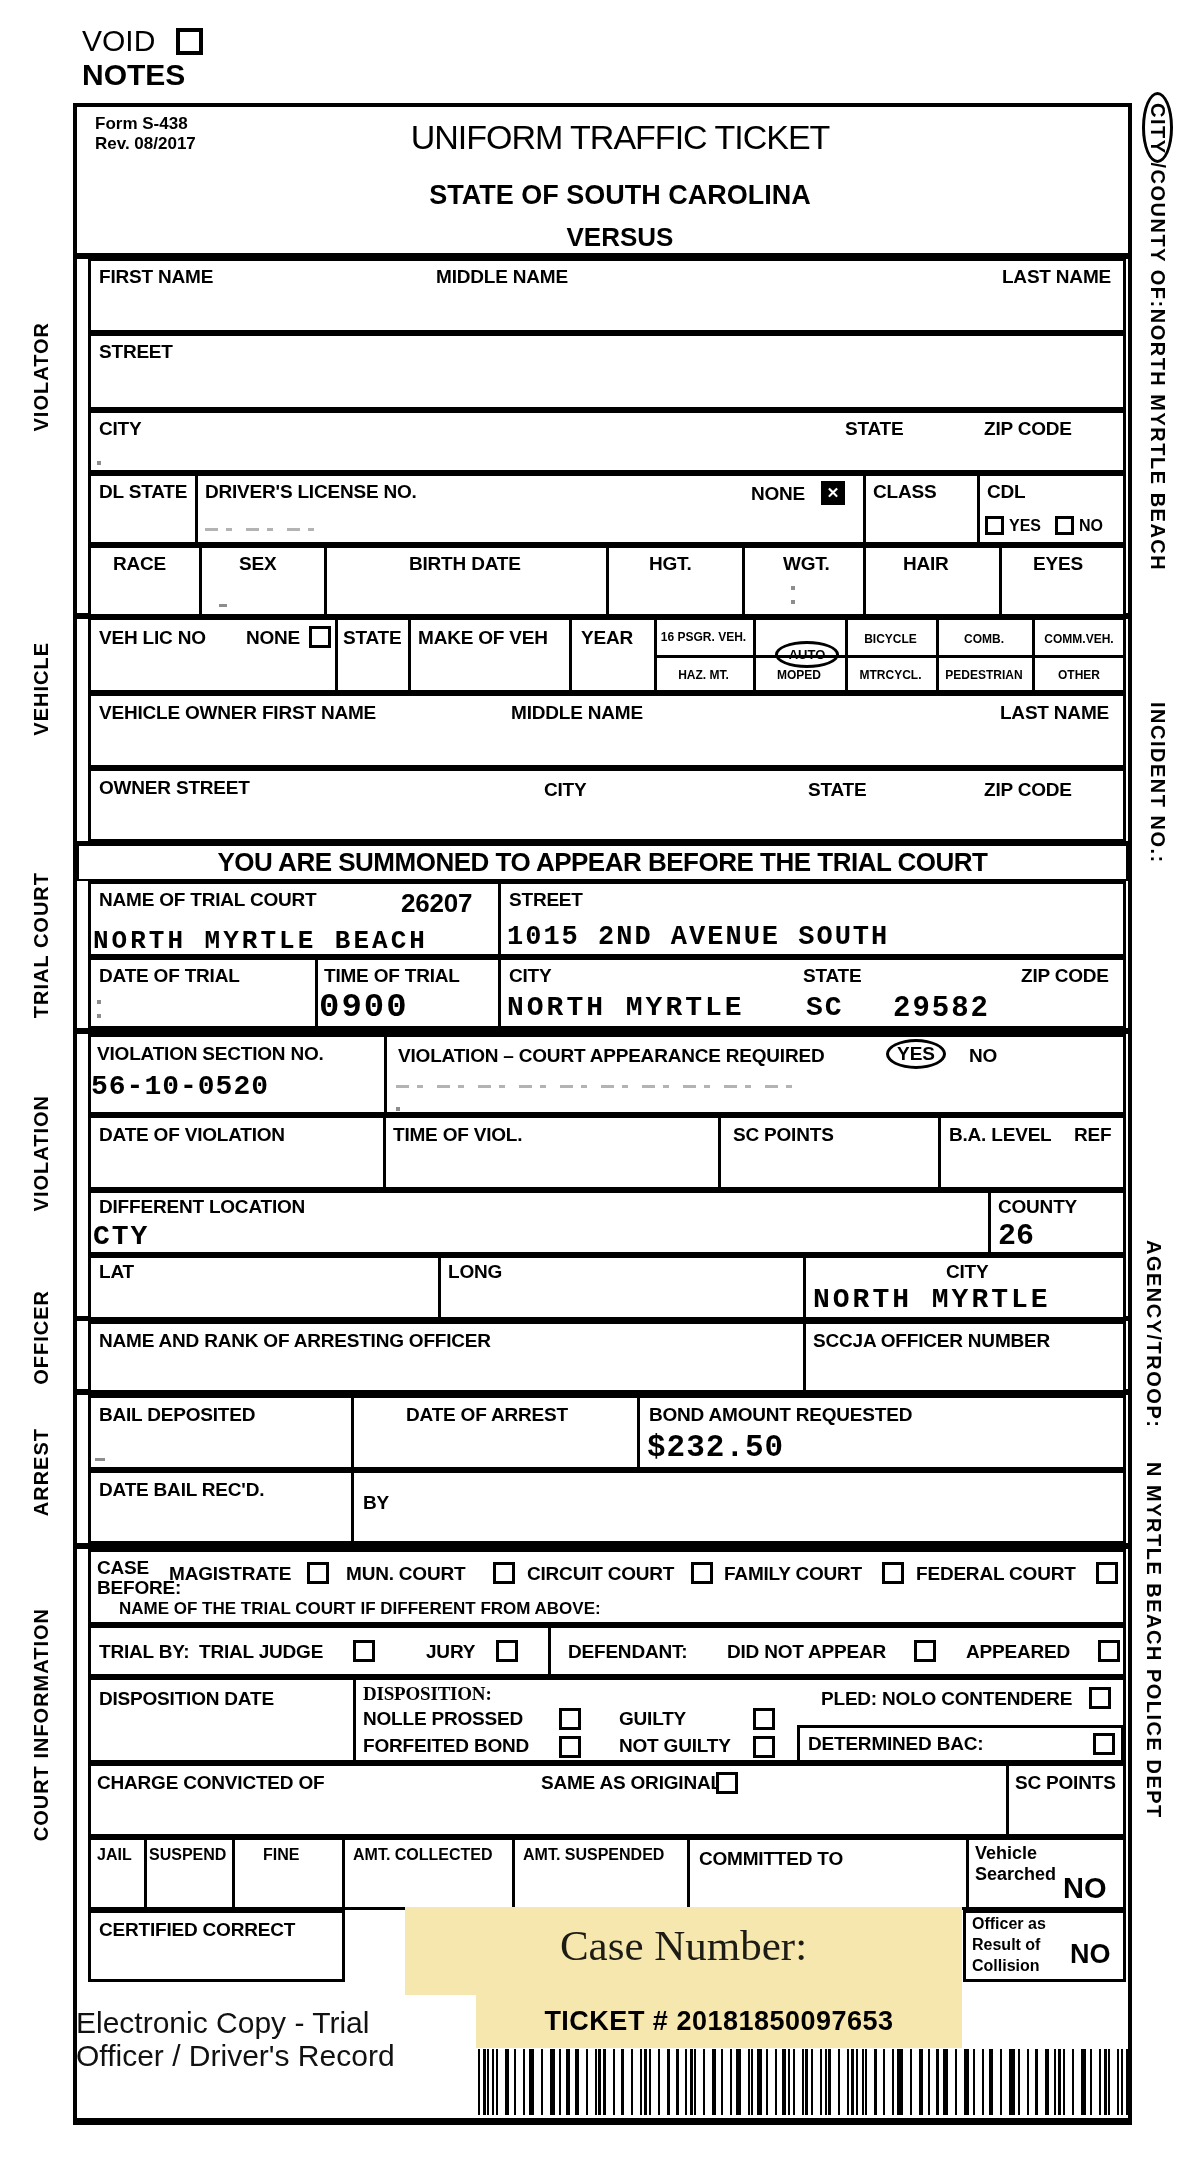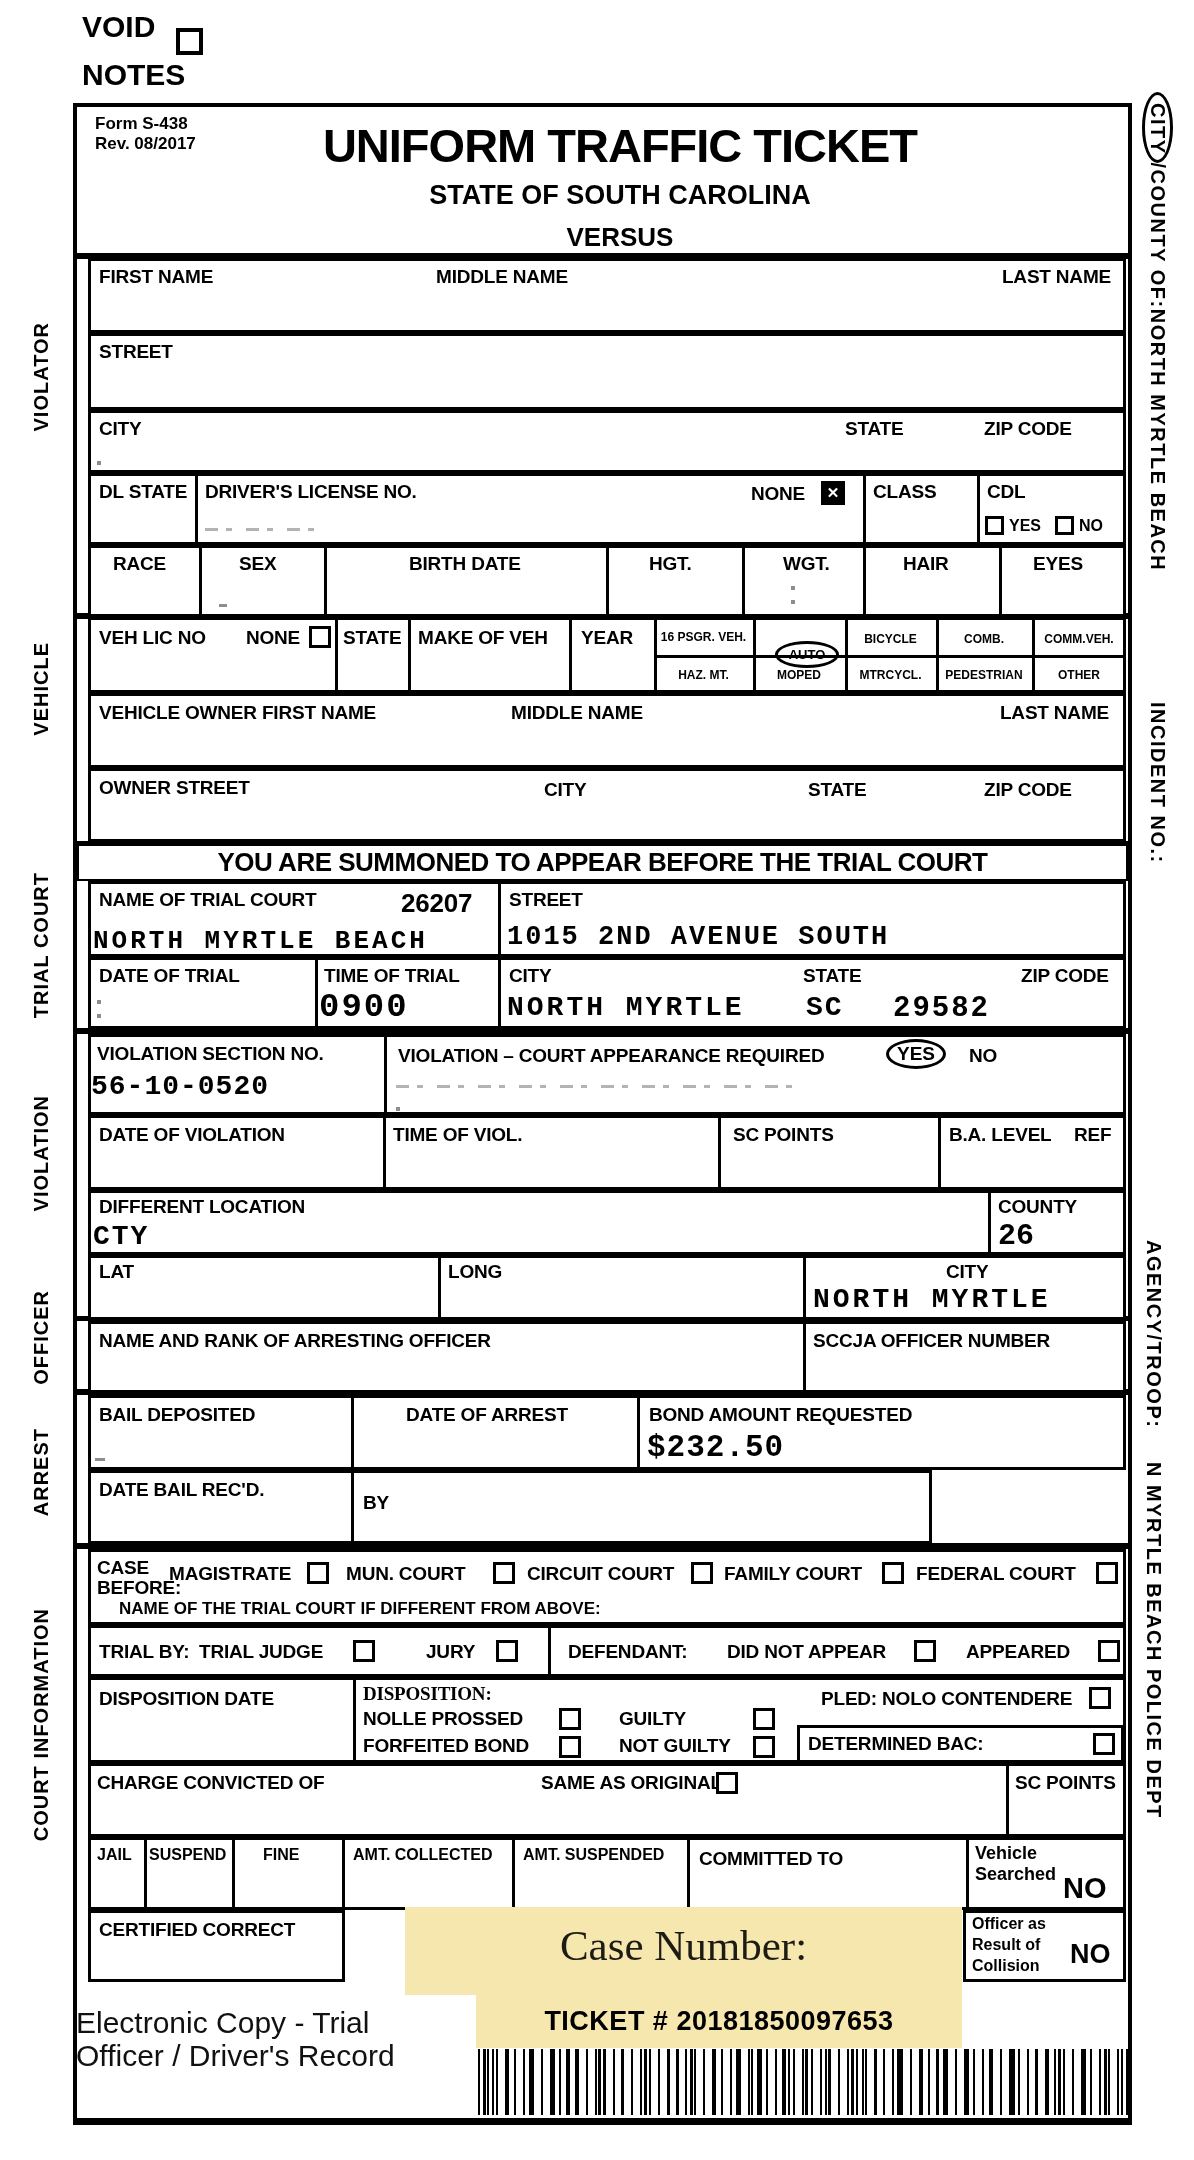--- a/index.html
+++ b/index.html
@@ -29,29 +29,29 @@
      repeating-linear-gradient(90deg,#000 0 2px,transparent 2px 9px),
      repeating-linear-gradient(90deg,transparent 0 5px,#000 5px 8px,transparent 8px 23px),
      repeating-linear-gradient(90deg,transparent 0 14px,#000 14px 16px,transparent 16px 37px);}
   .ctr{text-align:center;}
 </style>
 </head>
 <body>
 
 <div class="page">
 
-  <div class="a" style="left:82px;top:10px;font-size:30px;font-weight:700;">VOID</div>
+  <div class="a" style="left:82px;top:24px;font-size:30px;font-weight:400;">VOID</div>
   <div class="a" style="left:176px;top:28px;width:27px;height:27px;border:4px solid #000;box-sizing:border-box;"></div>
   <div class="a" style="left:82px;top:58px;font-size:30px;font-weight:600;">NOTES</div>
 
   <div class="a" style="left:73px;top:103px;width:1059px;height:2022px;border:4px solid #000;border-bottom:7px solid #000;box-sizing:border-box;"></div>
 
   <div class="a" style="left:95px;top:114px;font-size:17px;font-weight:700;">Form S-438</div>
   <div class="a" style="left:95px;top:134px;font-size:17px;font-weight:700;">Rev. 08/2017</div>
-  <div class="a ctr" style="left:180px;top:118px;width:880px;font-size:47px;font-weight:700;letter-spacing:-1px;">UNIFORM TRAFFIC TICKET</div>
+  <div class="a ctr" style="left:180px;top:118px;width:880px;font-size:34px;font-weight:400;letter-spacing:-1px;">UNIFORM TRAFFIC TICKET</div>
   <div class="a ctr" style="left:180px;top:180px;width:880px;font-size:27px;font-weight:600;">STATE OF SOUTH CAROLINA</div>
   <div class="a ctr" style="left:180px;top:222px;width:880px;font-size:26px;font-weight:600;">VERSUS</div>
 
   <div class="bar" style="left:73px;top:253px;width:1059px;height:6px;"></div>
   <div class="bar" style="left:73px;top:613px;width:1059px;height:6px;"></div>
   <div class="bar" style="left:73px;top:841px;width:1059px;height:6px;"></div>
   <div class="bar" style="left:73px;top:876px;width:1059px;height:5px;"></div>
   <div class="bar" style="left:73px;top:1028px;width:1059px;height:6px;"></div>
   <div class="bar" style="left:73px;top:1316px;width:1059px;height:5px;"></div>
   <div class="bar" style="left:73px;top:1389px;width:1059px;height:6px;"></div>
@@ -228,21 +228,21 @@
   <div class="r" style="left:88px;top:1395px;width:1038px;height:75px;">
     <div class="vl" style="left:260px;"></div>
     <div class="vl" style="left:546px;"></div>
     <div class="a l" style="left:8px;top:6px;">BAIL DEPOSITED</div>
     <div class="a l" style="left:315px;top:6px;">DATE OF ARREST</div>
     <div class="a l" style="left:558px;top:6px;">BOND AMOUNT REQUESTED</div>
     <div class="a v" style="left:556px;top:32px;font-size:31px;letter-spacing:1px;">$232.50</div>
     <div class="dot" style="left:4px;top:60px;width:10px;height:3px;"></div>
   </div>
 
-  <div class="r" style="left:88px;top:1470px;width:844px;height:74px;">
+  <div class="r" style="left:88px;top:1470px;width:1038px;height:74px;">
     <div class="vl" style="left:260px;"></div>
     <div class="a l" style="left:8px;top:6px;">DATE BAIL REC'D.</div>
     <div class="a l" style="left:272px;top:6px;margin-top:13px;">BY</div>
   </div>
 
   <div class="r" style="left:88px;top:1549px;width:1038px;height:76px;">
     <div class="a l" style="left:6px;top:5px;">CASE</div>
     <div class="a l" style="left:6px;top:25px;">BEFORE:</div>
     <div class="a l" style="left:78px;top:11px;">MAGISTRATE</div>
     <div class="cb" style="left:216px;top:10px;width:22px;height:22px;"></div>

